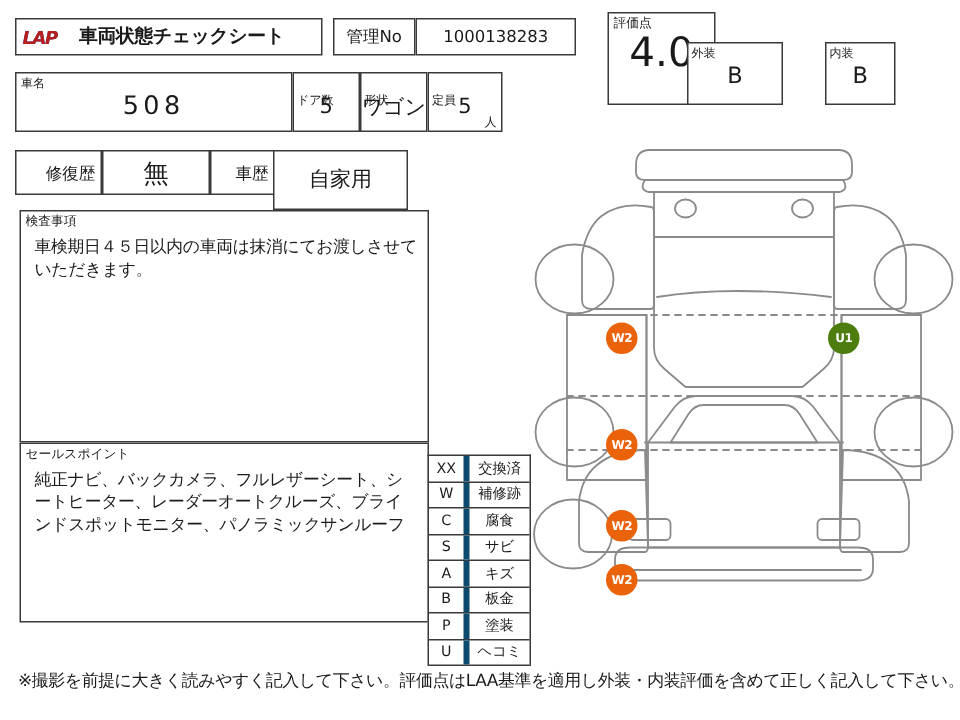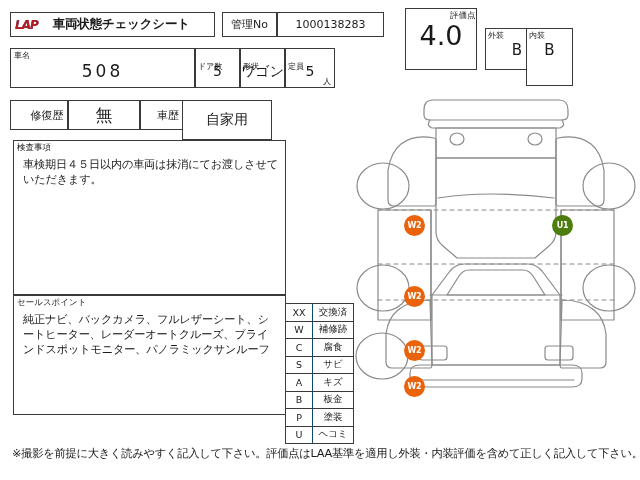--- a/index.html
+++ b/index.html
@@ -25,25 +25,25 @@
     color:#b91c1c;letter-spacing:-1px;
     margin-right:15px;line-height:1;
     text-shadow:0 0 0 #1b55b5;
   }
   #hdr-title-text{font-size:12.5px;font-weight:bold;letter-spacing:-0.2px;}
 
   #kanri-label{left:222px;top:12px;width:55px;height:25px;font-size:11px;}
   #kanri-value{left:277px;top:12px;width:107px;height:25px;font-size:11px;}
 
   #score-box{left:405px;top:8px;width:72px;height:62px;flex-direction:column;align-items:flex-start;}
-  #score-box .lab{font-size:8.5px;padding:1px 0 0 3px;margin-left:41px;}
+  #score-box .lab{font-size:8.5px;padding:1px 0 0 3px;}
   #score-box .val{width:100%;text-align:center;font-size:27px;line-height:26px;margin-top:1px;}
 
-  #ext-box{left:485px;top:28px;width:64px;height:42px;flex-direction:column;align-items:flex-start;}
-  #int-box{left:526px;top:28px;width:47px;height:58px;flex-direction:column;align-items:flex-start;}
+  #ext-box{left:458px;top:28px;width:64px;height:42px;flex-direction:column;align-items:flex-start;}
+  #int-box{left:550px;top:28px;width:47px;height:42px;flex-direction:column;align-items:flex-start;}
   #ext-box .lab,#int-box .lab{font-size:8px;padding:1px 0 0 2px;}
   #ext-box .val,#int-box .val{width:100%;text-align:center;font-size:15px;line-height:18px;}
 
   
   #carname-box{left:10px;top:48px;width:185px;height:40px;}
   #carname-box .lab{position:absolute;left:3px;top:1px;font-size:8px;}
   #carname-box .val{position:absolute;left:0;right:0;top:12px;text-align:center;font-size:17px;letter-spacing:3px;}
 
   #doors-box{left:195px;top:48px;width:45px;height:40px;}
   #shape-box{left:240px;top:48px;width:45px;height:40px;}
@@ -60,21 +60,21 @@
 
   
   #inspect-box{left:13px;top:140px;width:273px;height:155px;}
   #sales-box{left:13px;top:295px;width:273px;height:120px;}
   .memo-lab{position:absolute;left:3px;top:1px;font-size:8.5px;}
   .memo-body{position:absolute;left:9px;right:6px;top:16px;font-size:11.2px;line-height:15px;letter-spacing:-0.2px;}
 
   
   #legend{position:absolute;left:285px;top:303px;width:69px;border:1px solid #3a3a3a;border-bottom:none;box-sizing:border-box;background:#fff;}
   #legend .lrow{display:flex;border-bottom:1px solid #3a3a3a;height:16.5px;}
-  #legend .lcode{width:27px;border-right:1px solid #0c4a6e;display:flex;align-items:center;justify-content:center;font-size:9.5px;box-sizing:border-box;}
+  #legend .lcode{width:27px;border-right:4px solid #0c4a6e;display:flex;align-items:center;justify-content:center;font-size:9.5px;box-sizing:border-box;}
   #legend .ldesc{flex:1;display:flex;align-items:center;justify-content:center;font-size:9.5px;box-sizing:border-box;}
 
   
   #diagram{position:absolute;left:352px;top:88px;width:288px;height:350px;}
   #diagram svg{display:block;width:100%;height:100%;}
 
   .mk{position:absolute;width:21px;height:21px;border-radius:50%;
       display:flex;align-items:center;justify-content:center;
       color:#fff;font-size:8px;font-weight:bold;letter-spacing:-0.3px;margin-top:40px;}
 

